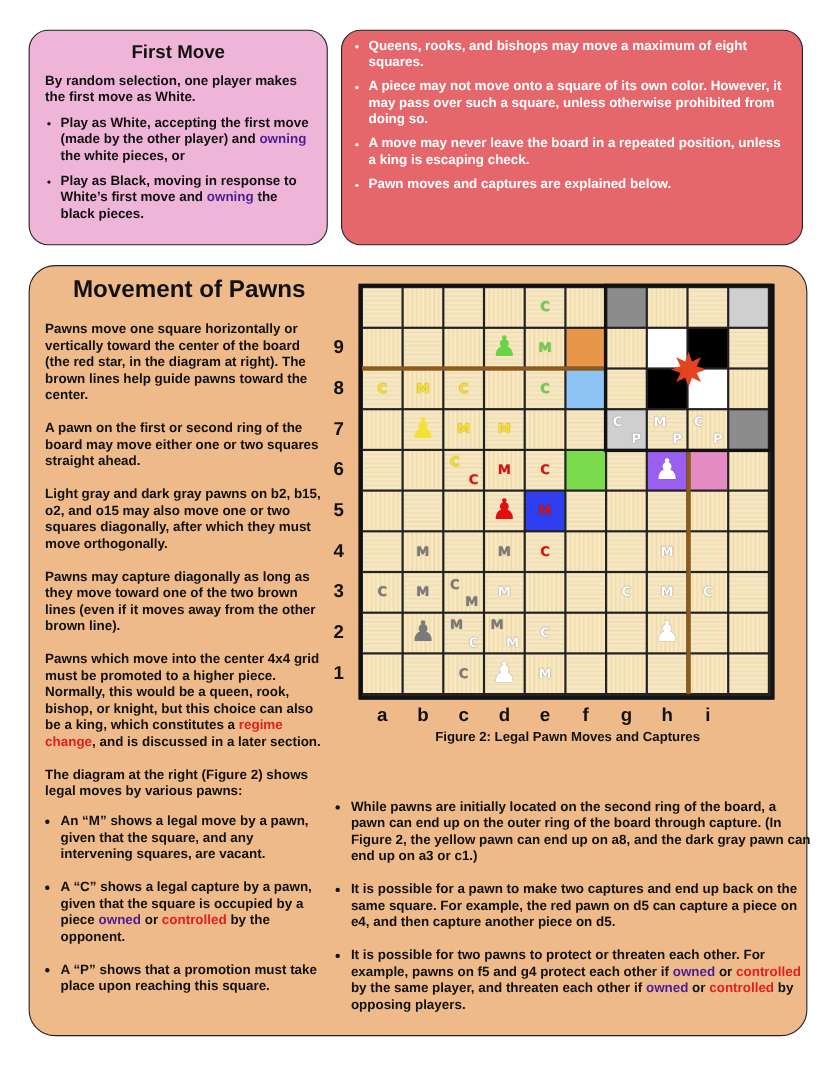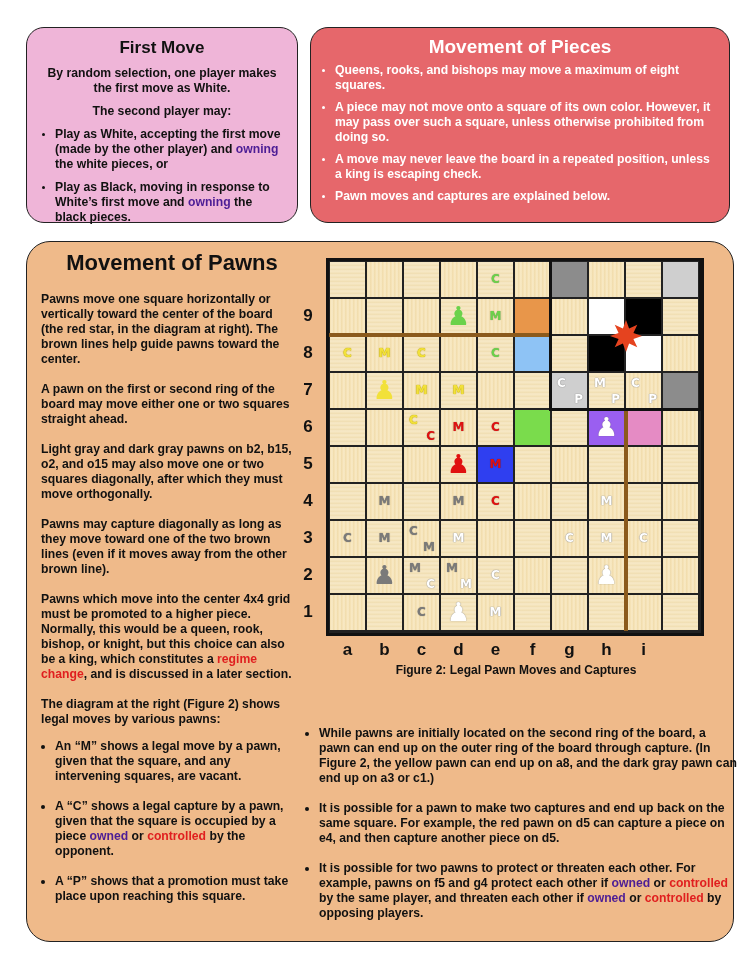--- a/index.html
+++ b/index.html
@@ -6,21 +6,21 @@
   body { width: 750px; height: 971px; position: relative; overflow: hidden;
          font-family: "Liberation Sans", "DejaVu Sans", sans-serif; color: #111; }
   .box { position: absolute; border: 1.5px solid #222; border-radius: 18px; box-sizing: border-box; }
   #first-move { left: 26px; top: 27px; width: 272px; height: 196px; background: #efb5d8; padding: 8px 14px; }
   #pieces { left: 310px; top: 27px; width: 420px; height: 196px; background: #e6676b; padding: 6px 10px; color: #fff; }
   #pawns { left: 26px; top: 241px; width: 708px; height: 701px; background: #efba8a; border-radius: 24px; }
   h2 { margin: 0; text-align: center; font-weight: bold; }
   #first-move h2 { font-size: 17px; margin-top: 2px; margin-bottom: 8px; }
   #pieces h2 { font-size: 19px; margin-top: 2px; margin-bottom: 5px; }
   p, li { font-weight: bold; font-size: 12.2px; line-height: 15px; margin: 0; }
-  #first-move p { margin-bottom: 8px; text-align: center; }
+  #first-move p { margin-bottom: 8px; }
   ul { margin: 0; padding-left: 14px; }
   li { margin-bottom: 8px; }
   #pieces p.sub { text-align: center; margin-bottom: 7px; }
   #pieces li { margin-bottom: 7px; }
   .owned { color: #4c1d95; }
   .controlled { color: #e01f1f; }
   #pieces li::marker, #first-move li::marker { font-size: 10px; }
 
   #pawns-title { position: absolute; left: 0; top: 8px; width: 290px; font-size: 22px; }
   #pawns-left { position: absolute; left: 14px; top: 50px; width: 255px; }
@@ -49,29 +49,27 @@
   .guide-v { position: absolute; width: 4px; background: #8b5a1c; }
   #center-box { position: absolute; border: 3px solid #111; box-sizing: border-box; pointer-events: none; }
   #star { position: absolute; }
 </style>
 </head>
 <body>
 
 <div class="box" id="first-move">
   <h2>First Move</h2>
   <p>By random selection, one player makes the first move as White.</p>
-  <p>The second player may:</p>
   <ul>
     <li><span>Play as White, accepting the first move (made by the other player) and </span><span class="owned">owning</span><span> the white pieces, or</span></li>
     <li><span>Play as Black, moving in response to White’s first move and </span><span class="owned">owning</span><span> the black pieces.</span></li>
   </ul>
 </div>
 
 <div class="box" id="pieces">
-  <h2>Movement of Pieces</h2>
   <ul>
     <li>Queens, rooks, and bishops may move a maximum of eight squares.</li>
     <li>A piece may not move onto a square of its own color. However, it may pass over such a square, unless otherwise prohibited from doing so.</li>
     <li>A move may never leave the board in a repeated position, unless a king is escaping check.</li>
     <li>Pawn moves and captures are explained below.</li>
   </ul>
 </div>
 
 <div class="box" id="pawns">
   <h2 id="pawns-title">Movement of Pawns</h2>

